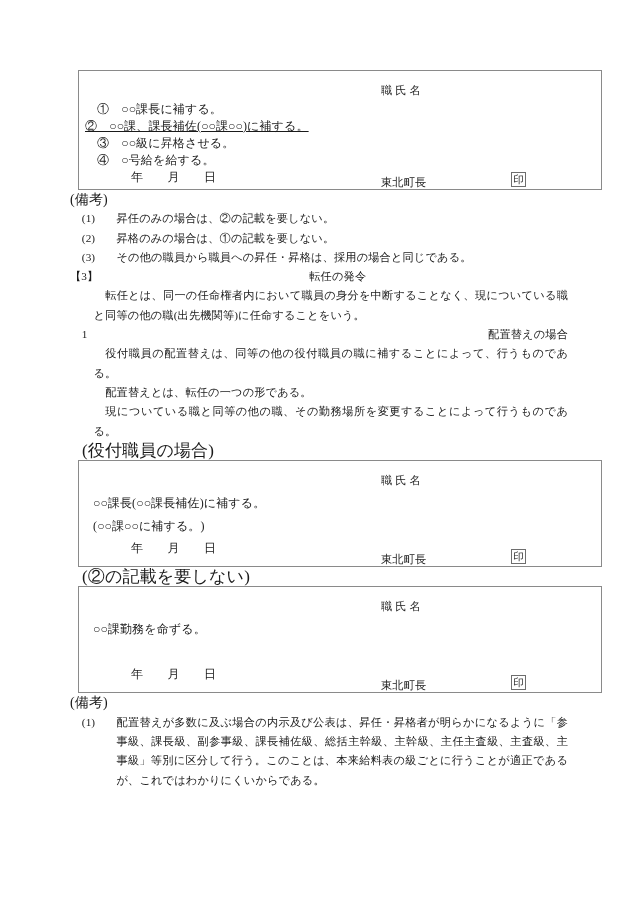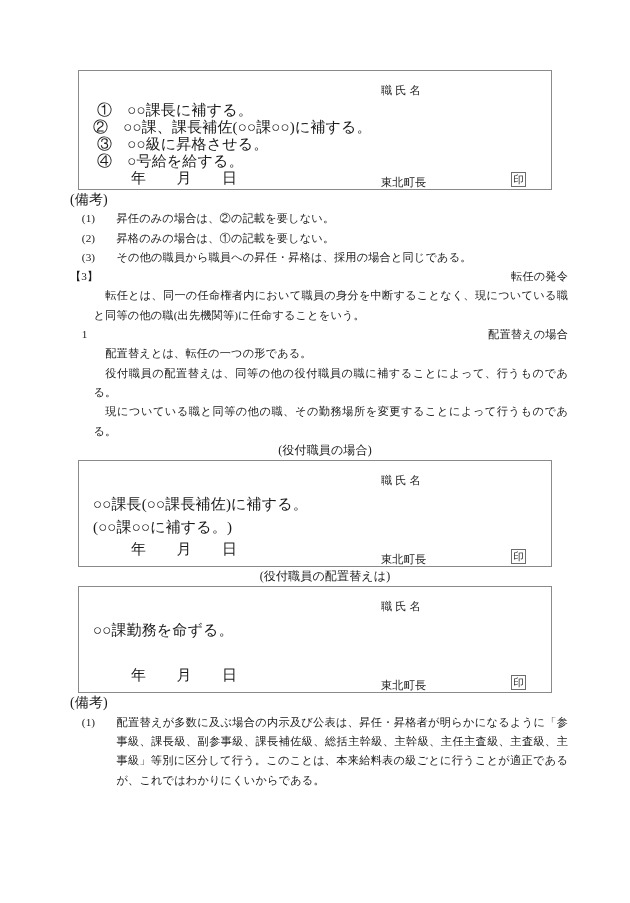--- a/index.html
+++ b/index.html
@@ -42,36 +42,36 @@
   .i0  { margin-left: 0; }
   .i1  { margin-left: 1.05em; }
   .i2  { margin-left: 2.1em; }
 
   
   .order-box {
     box-sizing: border-box;
     border: 1px solid #8a8a8a;
     position: relative;
     margin-left: 8px;
-    width: 474px;
+    width: 524px;
     background: #ffffff;
   }
   .box-1 { height: 120px; }
   .box-2 { height: 107px; }
   .box-3 { height: 107px; }
 
   .ob-name {
     position: absolute;
     font-size: 11.2px;
     white-space: pre;
     letter-spacing: 0.15px;
   }
   .ob-item {
     position: absolute;
-    font-size: 15px;
+    font-size: 12px;
     white-space: pre;
     letter-spacing: 0.15px;
     text-align: right;
   }
   .ob-signer {
     position: absolute;
     font-size: 11.2px;
     white-space: pre;
     letter-spacing: 0.15px;
   }
@@ -84,21 +84,21 @@
     line-height: 13px;
     text-align: center;
     font-size: 10.5px;
     font-family: "DejaVu Sans", sans-serif;
     color: #2b2b2b;
   }
 
   
   .b1-name   { left: 302px; top: 12px; }
   .b1-i1     { left: 18px;  top: 30px; }
-  .b1-i2     { left: 14px;  top: 47px; }
+  .b1-i2     { left: 6px;  top: 47px; text-decoration: underline; }
   .b1-i3     { left: 18px;  top: 64px; }
   .b1-i4     { left: 18px;  top: 81px; }
   .b1-date   { left: 52px;  top: 98px; }
   .b1-signer { left: 302px; top: 104px; }
   .b1-seal   { left: 432px; top: 101px; }
 
   
   .b2-name   { left: 302px; top: 12px; }
   .b2-l1     { left: 14px;  top: 34px; }
   .b2-l2     { left: 14px;  top: 57px; font-family: Liberation Serif, serif; }
@@ -106,26 +106,25 @@
   .b2-signer { left: 302px; top: 91px; }
   .b2-seal   { left: 432px; top: 88px; }
 
   
   .b3-name   { left: 302px; top: 12px; }
   .b3-l1     { left: 14px;  top: 34px; }
   .b3-date   { left: 52px;  top: 79px; }
   .b3-signer { left: 302px; top: 91px; }
   .b3-seal   { left: 432px; top: 88px; }
   .caption {
-    font-size: 12px;
+    font-size: 17px;
     line-height: 19.3px;
     letter-spacing: 0.15px;
     white-space: pre;
     margin-left: 12px;
-    text-align: center;
   }
   .hangnum {
     font-size: 11.2px;
     line-height: 19.3px;
     letter-spacing: 0.15px;
     display: flex;
   }
   .hangnum .num {
     flex: 0 0 auto;
     white-space: pre;
@@ -161,46 +160,46 @@
     <span class="num" style="width:3.1em">(2)</span>
     <span class="body">昇格のみの場合は、①の記載を要しない。</span>
   </div>
   <div class="hangnum i1">
     <span class="num" style="width:3.1em">(3)</span>
     <span class="body">その他の職員から職員への昇任・昇格は、採用の場合と同じである。</span>
   </div>
 
   <div class="hangnum i0">
     <span class="num" style="width:3.35em">【3】</span>
-    <span class="body" style="text-align:right">転任の発令</span>
+    <span class="body" style="text-align:center">転任の発令</span>
   </div>
 
   <div class="para i2" style="text-indent:1.05em">転任とは、同一の任命権者内において職員の身分を中断することなく、現についている職と同等の他の職(出先機関等)に任命することをいう。</div>
 
   <div class="hangnum i1">
     <span class="num" style="width:1.35em">1</span>
     <span class="body" style="text-align:right">配置替えの場合</span>
   </div>
 
+  <div class="para i2" style="text-indent:1.05em">役付職員の配置替えは、同等の他の役付職員の職に補することによって、行うものである。</div>
   <div class="para i2" style="text-indent:1.05em">配置替えとは、転任の一つの形である。</div>
-  <div class="para i2" style="text-indent:1.05em">役付職員の配置替えは、同等の他の役付職員の職に補することによって、行うものである。</div>
   <div class="para i2" style="text-indent:1.05em">現についている職と同等の他の職、その勤務場所を変更することによって行うものである。</div>
 
   <div class="caption">(役付職員の場合)</div>
 
   <div class="order-box box-2">
     <div class="ob-name b2-name">職 氏 名</div>
     <div class="ob-item b2-l1">○○課長(○○課長補佐)に補する。</div>
     <div class="ob-item b2-l2">(○○課○○に補する。)</div>
     <div class="ob-item b2-date">年　　月　　日</div>
     <div class="ob-signer b2-signer">東北町長</div>
     <div class="ob-seal b2-seal">印</div>
   </div>
 
-  <div class="caption">(役付職員の配置替えは)</div>
+  <div class="caption">(②の記載を要しない)</div>
 
   <div class="order-box box-3">
     <div class="ob-name b3-name">職 氏 名</div>
     <div class="ob-item b3-l1">○○課勤務を命ずる。</div>
     <div class="ob-item b3-date">年　　月　　日</div>
     <div class="ob-signer b3-signer">東北町長</div>
     <div class="ob-seal b3-seal">印</div>
   </div>
 
   <div class="line i0">(備考)</div>

